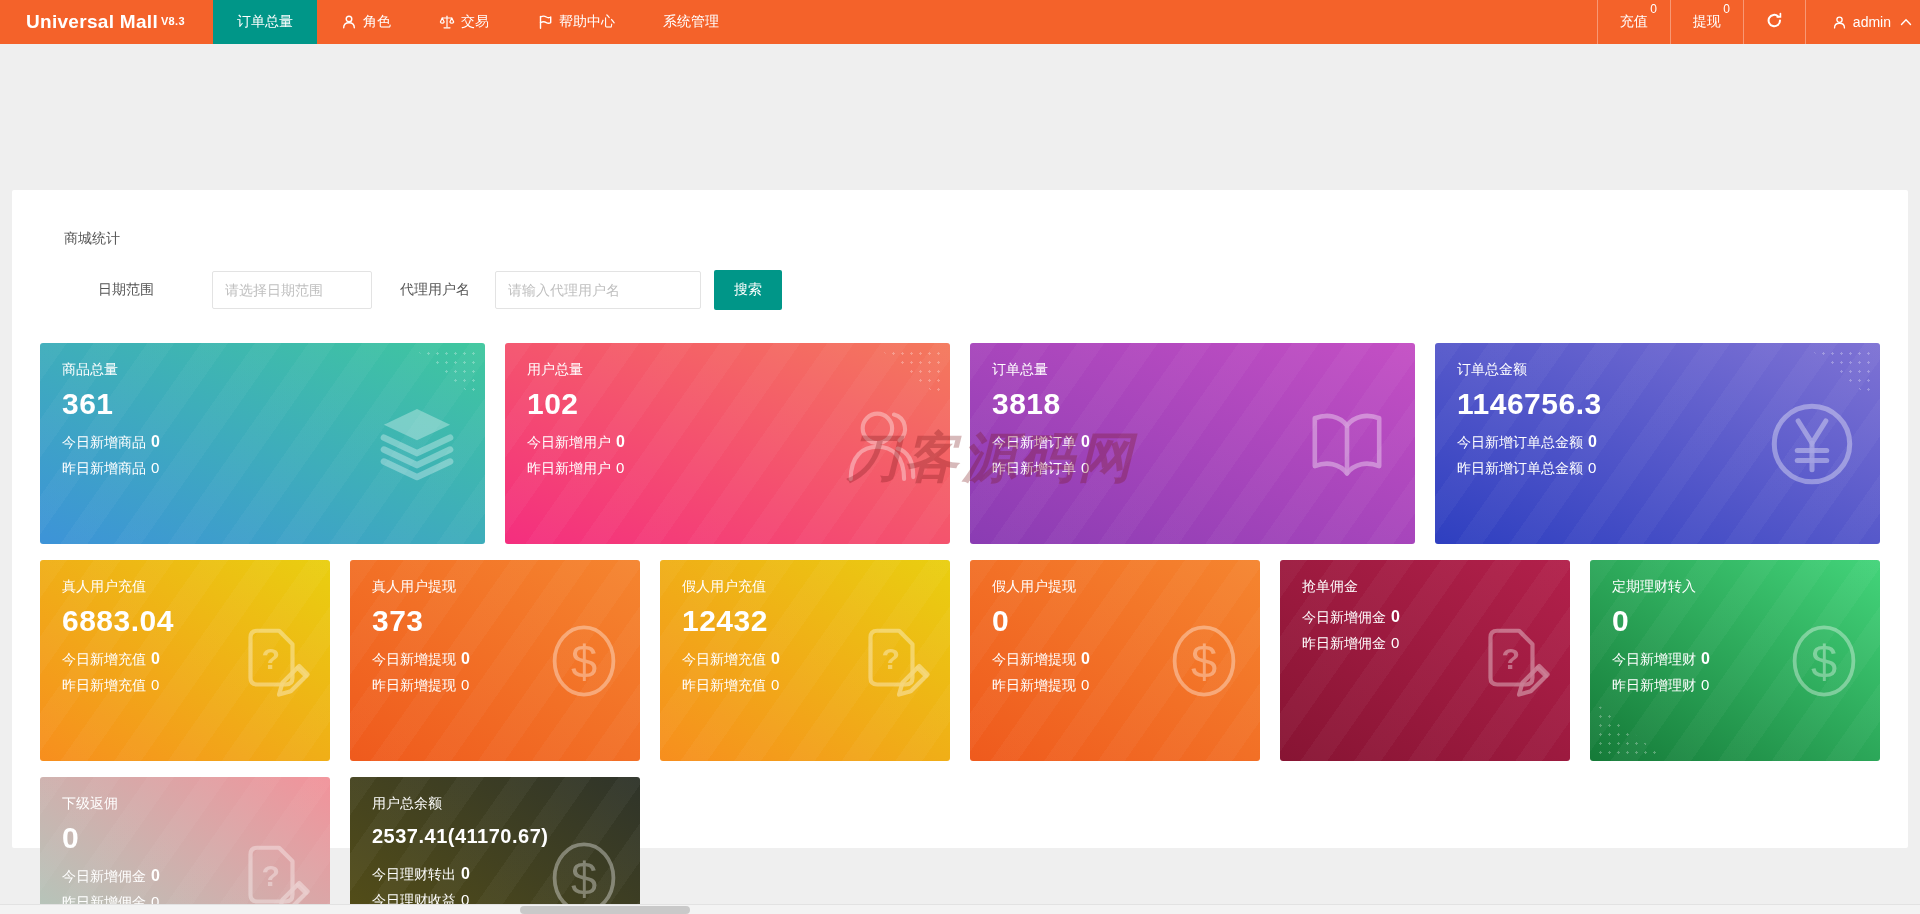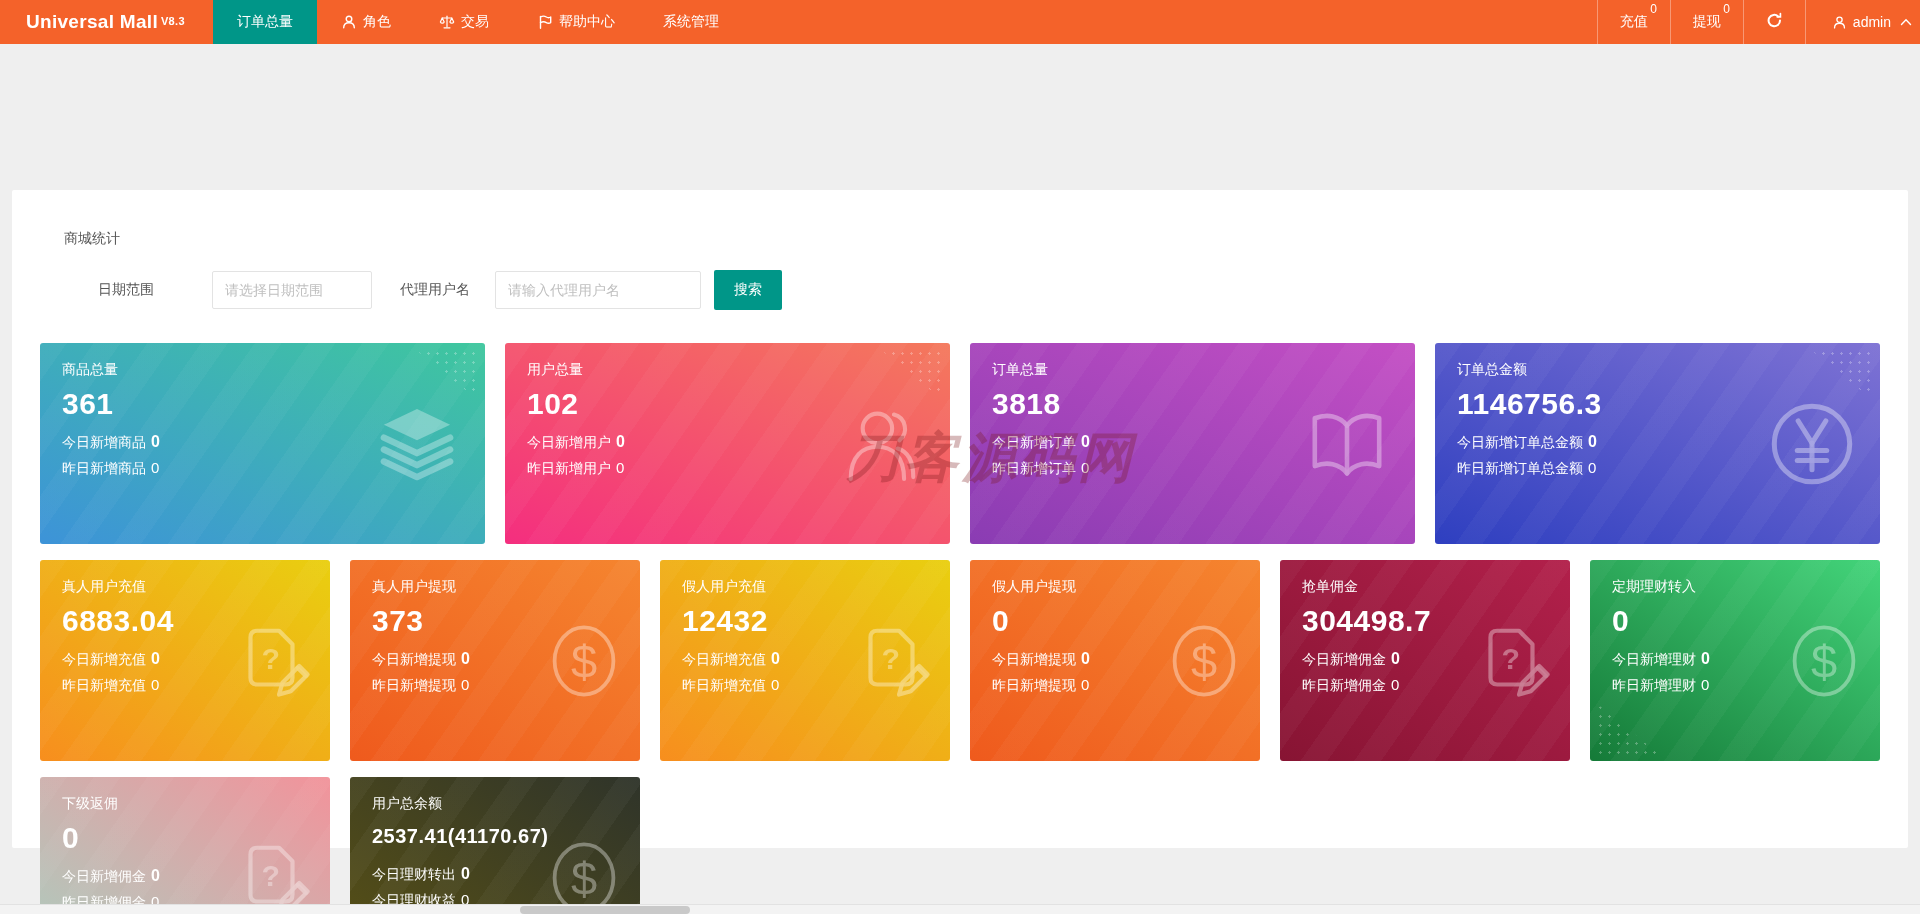--- a/index.html
+++ b/index.html
@@ -361,21 +361,20 @@
     <div class="card-value">0</div>
     <div class="card-line"><span>今日新增提现</span><span class="v1">0</span></div>
     <div class="card-line"><span>昨日新增提现</span><span class="v2">0</span></div>
     <div class="card-icon"><svg viewBox="0 0 100 100" fill="none" stroke="rgba(255,255,255,.85)" stroke-width="4.5">
             <ellipse cx="50" cy="50" rx="35" ry="40"></ellipse>
             <text x="50" y="70" font-size="56" fill="rgba(255,255,255,.85)" stroke="none" text-anchor="middle" font-family="Liberation Sans, sans-serif">$</text>
           </svg></div>
   </div>
       <div class="card narrow" style="background: linear-gradient(to right top, rgb(135, 20, 51), rgb(178, 32, 75));">
     <div class="card-title">抢单佣金</div>
-    <div class="card-value">304498.7</div>
     <div class="card-line"><span>今日新增佣金</span><span class="v1">0</span></div>
     <div class="card-line"><span>昨日新增佣金</span><span class="v2">0</span></div>
     <div class="card-icon"><svg viewBox="0 0 100 100" fill="none" stroke="rgba(255,255,255,.85)" stroke-width="5" stroke-linecap="round" stroke-linejoin="round">
             <path d="M30 14 h26 l16 16 v40 q0 8 -8 8 h-34 q-8 0 -8 -8 v-48 q0 -8 8 -8 z"></path>
             <text x="46" y="60" font-size="36" font-weight="bold" fill="rgba(255,255,255,.85)" stroke="none" text-anchor="middle" font-family="Liberation Sans, sans-serif">?</text>
             <path d="M56 90 l4-14 l20-20 l10 10 l-20 20 z"></path>
             <path d="M78 58 l10 10"></path>
           </svg></div>
   </div>
       <div class="card narrow" style="background: linear-gradient(to right top, rgb(21, 122, 56), rgb(67, 212, 122));">

